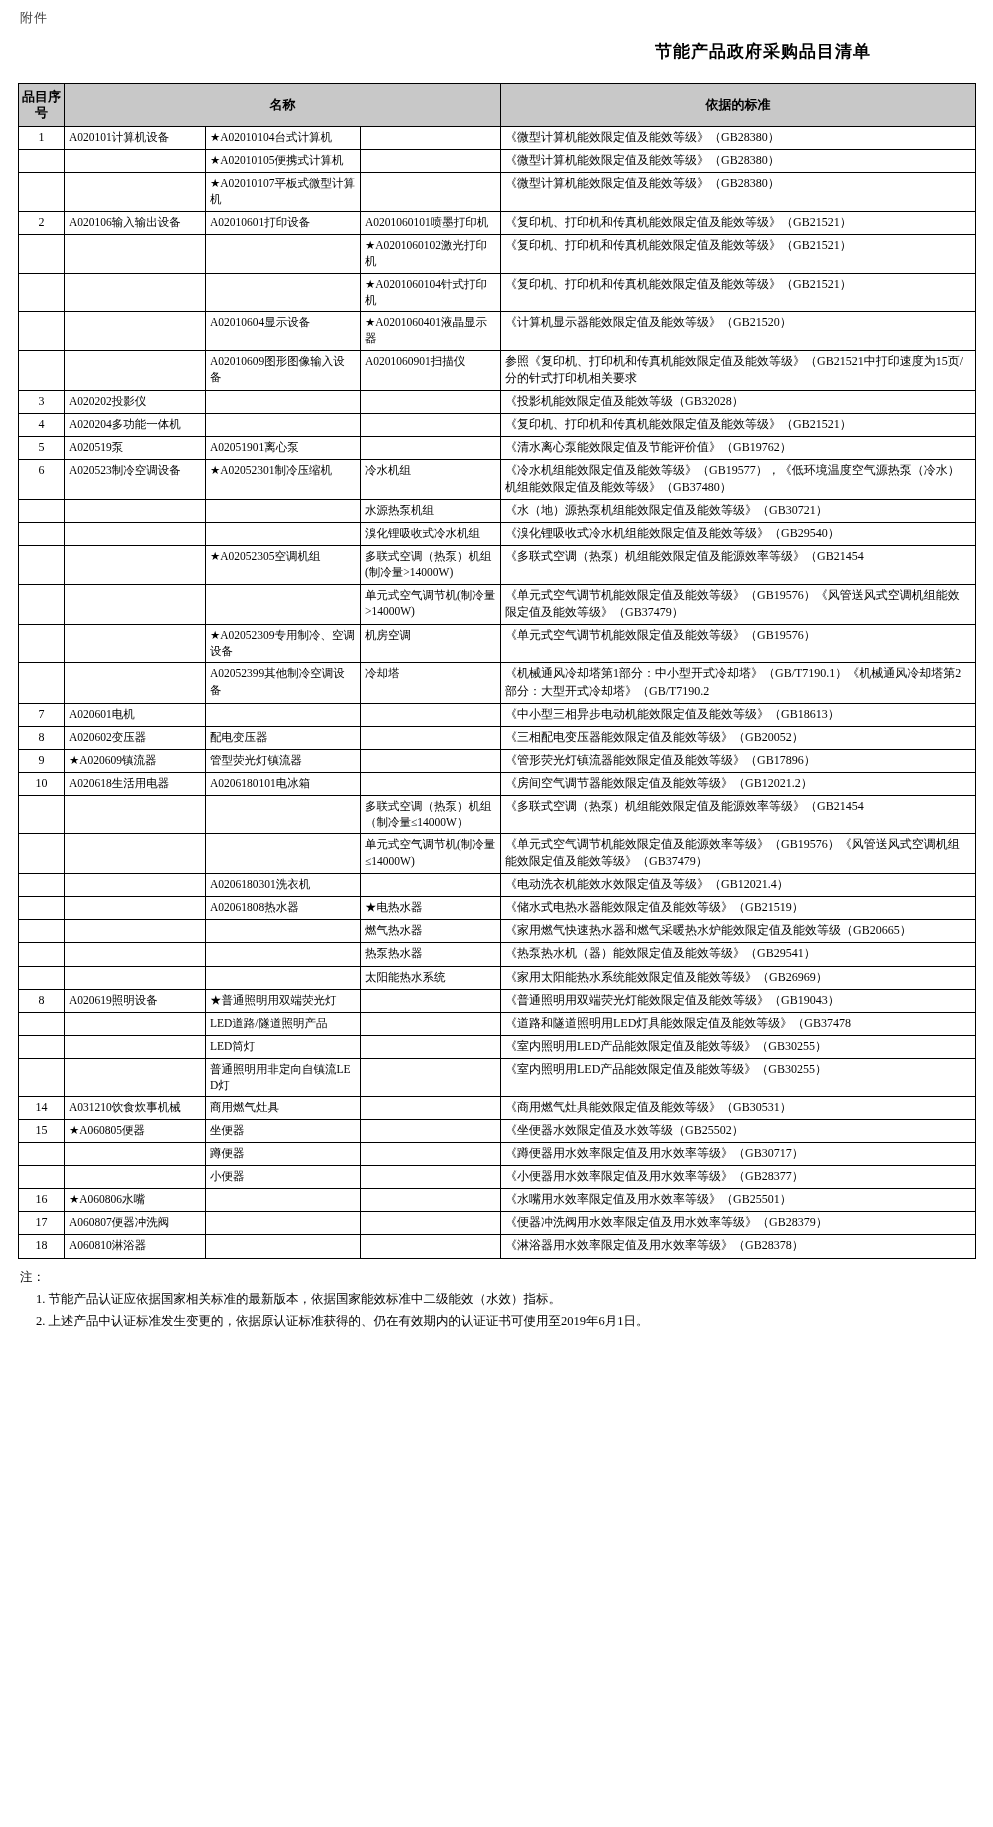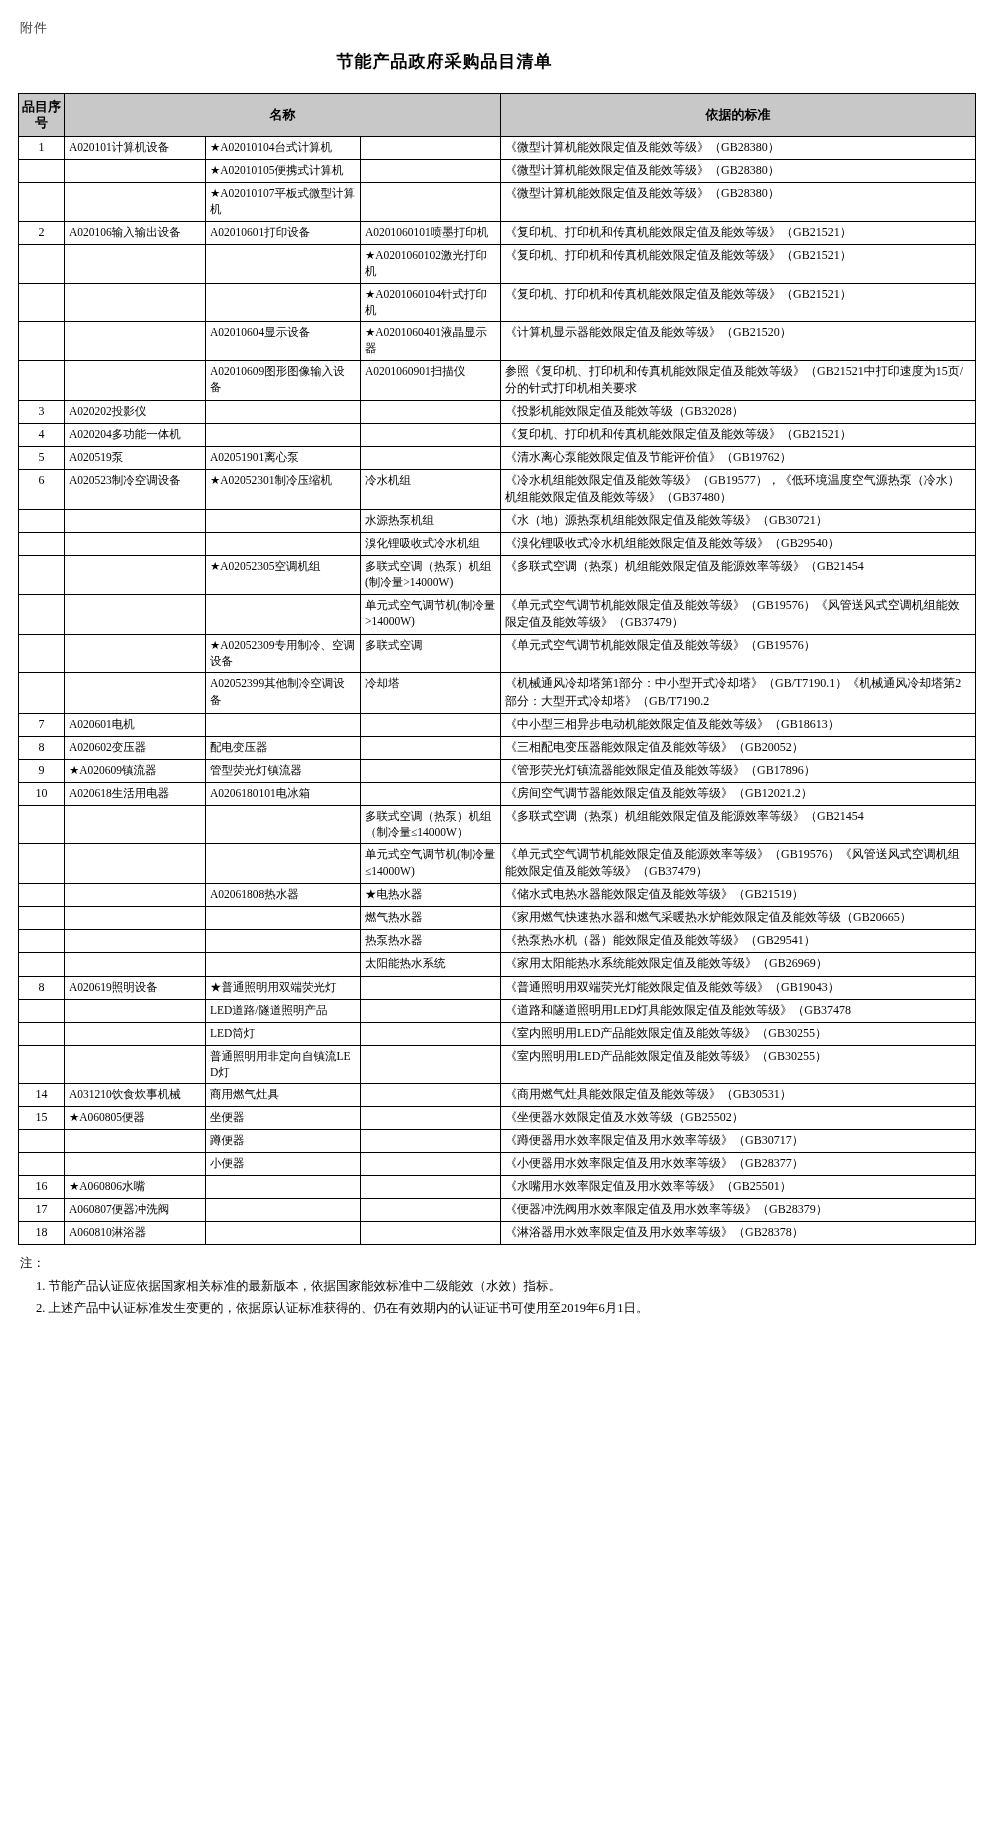--- a/index.html
+++ b/index.html
@@ -10,32 +10,32 @@
   }
   body {
     width: 993px;
     font-family: "Liberation Serif", "DejaVu Serif", serif;
     color: #000000;
     font-size: 12px;
   }
   .page {
     width: 889px;
     box-sizing: border-box;
-    padding: 18px 18px 10px 18px;
+    padding: 8px 18px 10px 18px;
   }
   .attachment-label {
     font-family: "Liberation Sans", "DejaVu Sans", sans-serif;
     font-size: 13px;
     color: #444444;
     letter-spacing: 1px;
     margin: 2px 0 0 2px;
     line-height: 1.2;
   }
   .doc-title {
-    text-align: center;
+    text-align: right;
     font-family: "Liberation Sans", "DejaVu Sans", sans-serif;
     font-weight: bold;
     font-size: 17px;
     letter-spacing: 1px;
     margin: 14px 0 20px 0;
   }
   table.catalog {
     border-collapse: collapse;
     width: 957px;
     table-layout: fixed;
@@ -219,21 +219,21 @@
           <td class="seq"></td>
           <td class="lv1"></td>
           <td class="lv2"></td>
           <td class="lv3">单元式空气调节机(制冷量&gt;14000W)</td>
           <td class="std">《单元式空气调节机能效限定值及能效等级》（GB19576）《风管送风式空调机组能效限定值及能效等级》（GB37479）</td>
         </tr>
         <tr>
           <td class="seq"></td>
           <td class="lv1"></td>
           <td class="lv2">★A02052309专用制冷、空调设备</td>
-          <td class="lv3">多联式空调</td>
+          <td class="lv3">机房空调</td>
           <td class="std">《单元式空气调节机能效限定值及能效等级》（GB19576）</td>
         </tr>
         <tr>
           <td class="seq"></td>
           <td class="lv1"></td>
           <td class="lv2">A02052399其他制冷空调设备</td>
           <td class="lv3">冷却塔</td>
           <td class="std">《机械通风冷却塔第1部分：中小型开式冷却塔》（GB/T7190.1）《机械通风冷却塔第2部分：大型开式冷却塔》（GB/T7190.2</td>
         </tr>
         <tr>
@@ -270,20 +270,27 @@
           <td class="lv2"></td>
           <td class="lv3">多联式空调（热泵）机组（制冷量≤14000W）</td>
           <td class="std">《多联式空调（热泵）机组能效限定值及能源效率等级》（GB21454</td>
         </tr>
         <tr>
           <td class="seq"></td>
           <td class="lv1"></td>
           <td class="lv2"></td>
           <td class="lv3">单元式空气调节机(制冷量≤14000W)</td>
           <td class="std">《单元式空气调节机能效限定值及能源效率等级》（GB19576）《风管送风式空调机组能效限定值及能效等级》（GB37479）</td>
+        </tr>
+        <tr>
+          <td class="seq"></td>
+          <td class="lv1"></td>
+          <td class="lv2">A0206180301洗衣机</td>
+          <td class="lv3"></td>
+          <td class="std">《电动洗衣机能效水效限定值及等级》（GB12021.4）</td>
         </tr>
         <tr>
           <td class="seq"></td>
           <td class="lv1"></td>
           <td class="lv2">A02061808热水器</td>
           <td class="lv3">★电热水器</td>
           <td class="std">《储水式电热水器能效限定值及能效等级》（GB21519）</td>
         </tr>
         <tr>
           <td class="seq"></td>

